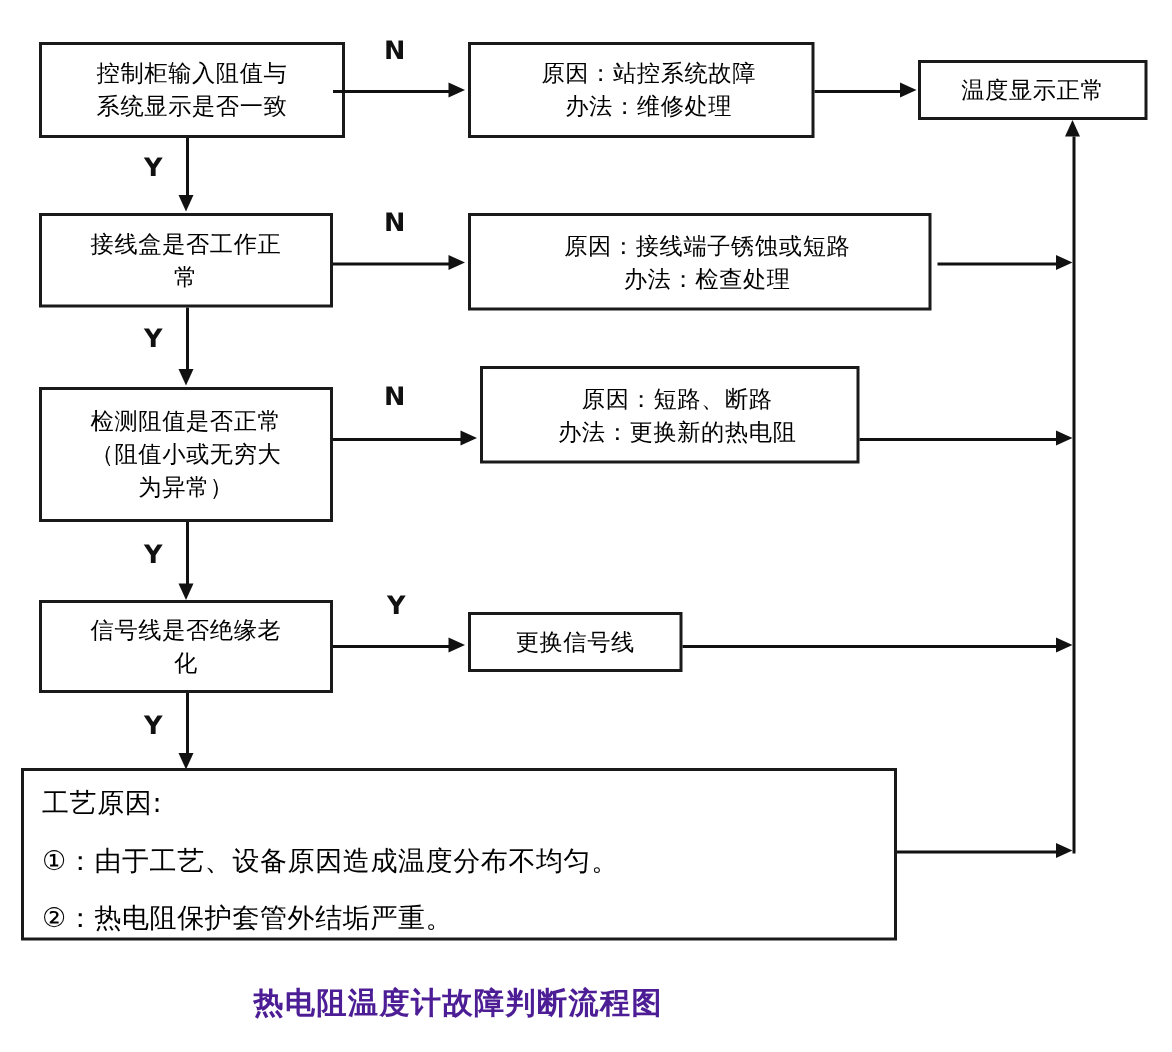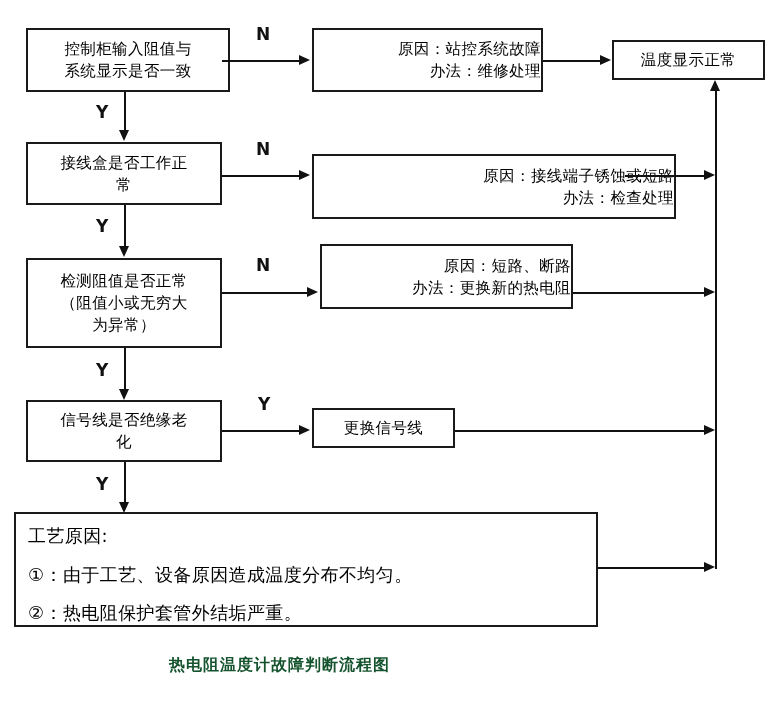--- a/index.html
+++ b/index.html
@@ -28,21 +28,21 @@
     flex-direction: column;
     align-items: center;
     justify-content: center;
     text-align: center;
     font-size: 15.5px;
     line-height: 1.42;
     letter-spacing: 0.4px;
     color: #000000;
   }
   .box.left-align {
-    align-items: flex-end;
+    align-items: center;
     text-align: left;
     padding-left: 10px;
   }
   .box .line {
     display: block;
     white-space: nowrap;
   }
   .box-note {
     font-size: 15.5px;
   }
@@ -97,24 +97,24 @@
   }
   .edge-label {
     position: absolute;
     font-size: 17px;
     font-weight: bold;
     color: #111111;
     line-height: 1;
   }
   .caption {
     position: absolute;
-    font-size: 16px;
+    font-size: 20px;
     font-weight: bold;
     letter-spacing: 1px;
-    color: #14532d;
+    color: #4c1d95;
     white-space: nowrap;
   }
 </style>
 </head>
 <body>
 
 <div id="canvas">
 
   <div class="box" style="left:26px; top:28px; width:204px; height:64px;">
     <span class="line">控制柜输入阻值与</span>
@@ -143,21 +143,21 @@
 
   <div class="box" style="left:26px; top:142px; width:196px; height:63px;">
     <span class="line">接线盒是否工作正</span>
     <span class="line">常</span>
   </div>
 
   <div class="hline" style="left:222px; top:175px; width:78px;"></div>
   <div class="arrow-r" style="left:299px; top:170px;"></div>
   <div class="edge-label" style="left:256px; top:141px;">N</div>
 
-  <div class="box left-align" style="left:312px; top:154px; width:364px; height:65px;">
+  <div class="box left-align" style="left:312px; top:142px; width:309px; height:65px;">
     <span class="line box-note">原因：接线端子锈蚀或短路</span>
     <span class="line box-note">办法：检查处理</span>
   </div>
 
   <div class="hline" style="left:625px; top:175px; width:80px;"></div>
   <div class="arrow-r" style="left:704px; top:170px;"></div>
 
   <div class="vline" style="left:124px; top:205px; height:42px;"></div>
   <div class="arrow-d" style="left:119px; top:246px;"></div>
   <div class="edge-label" style="left:96px; top:218px;">Y</div>

